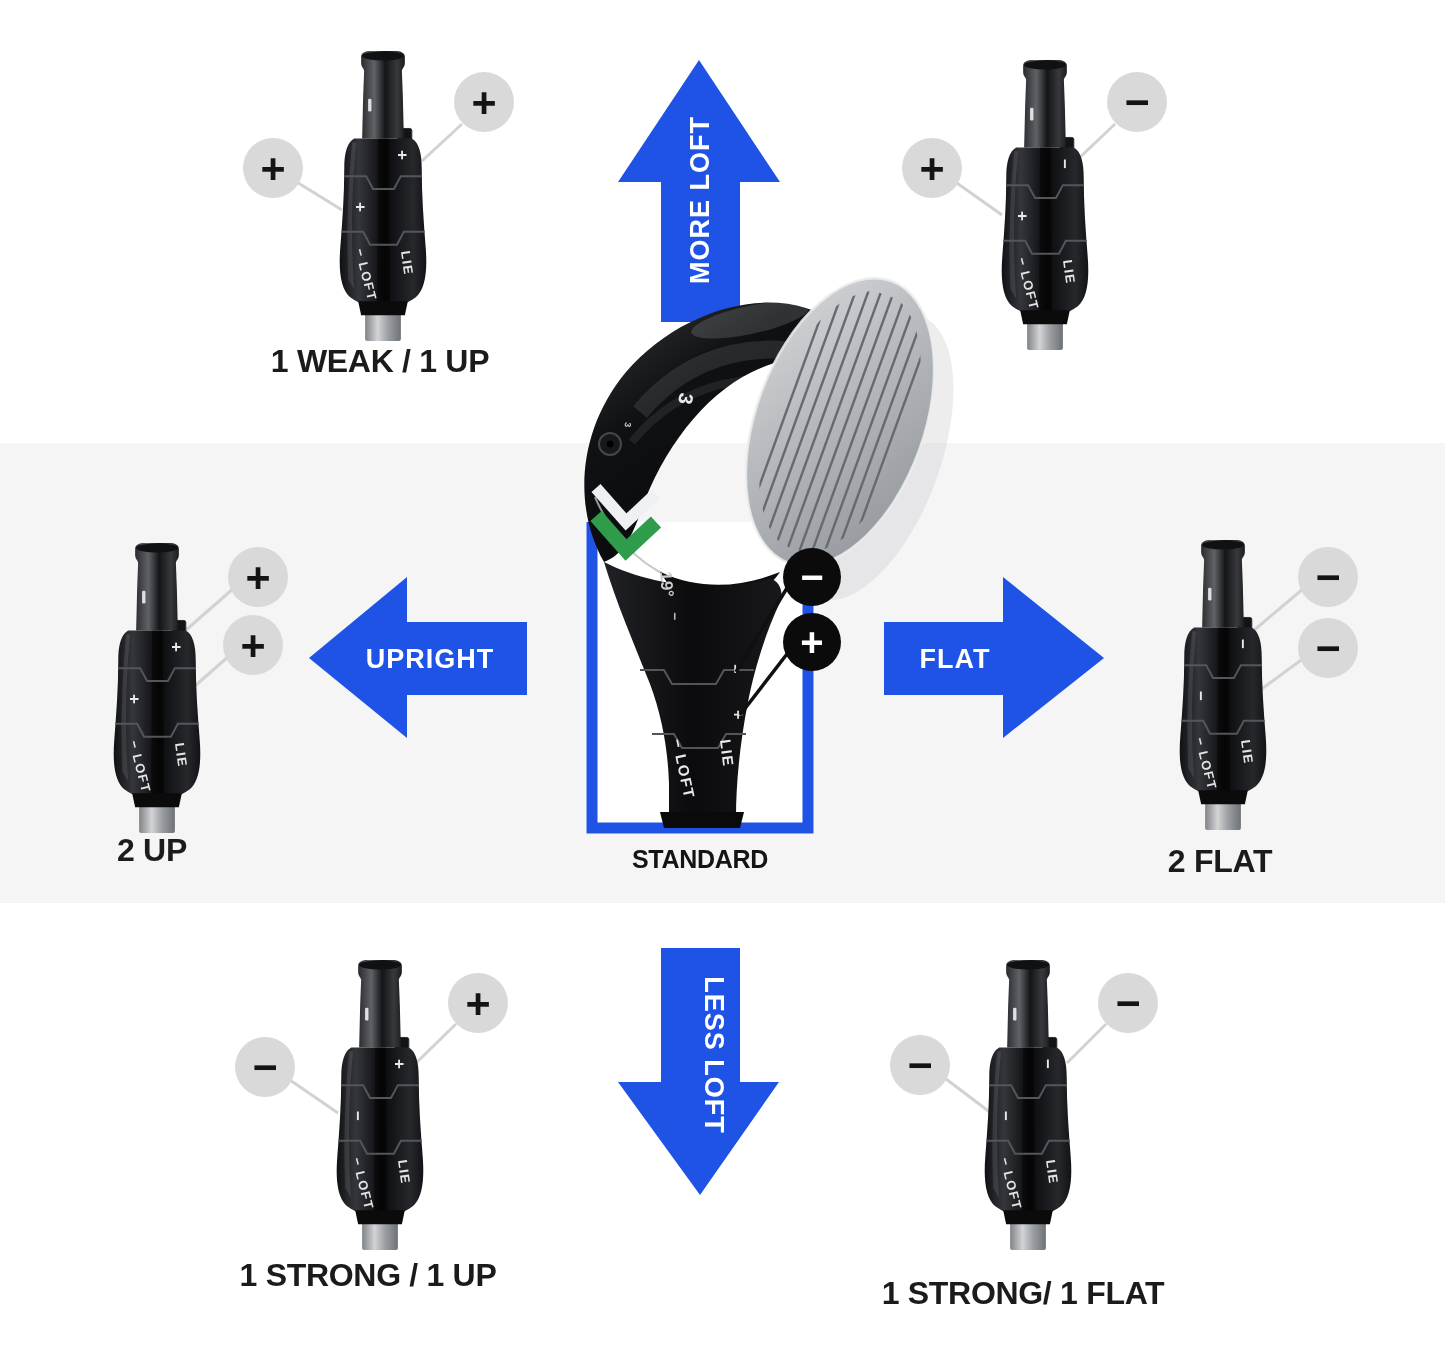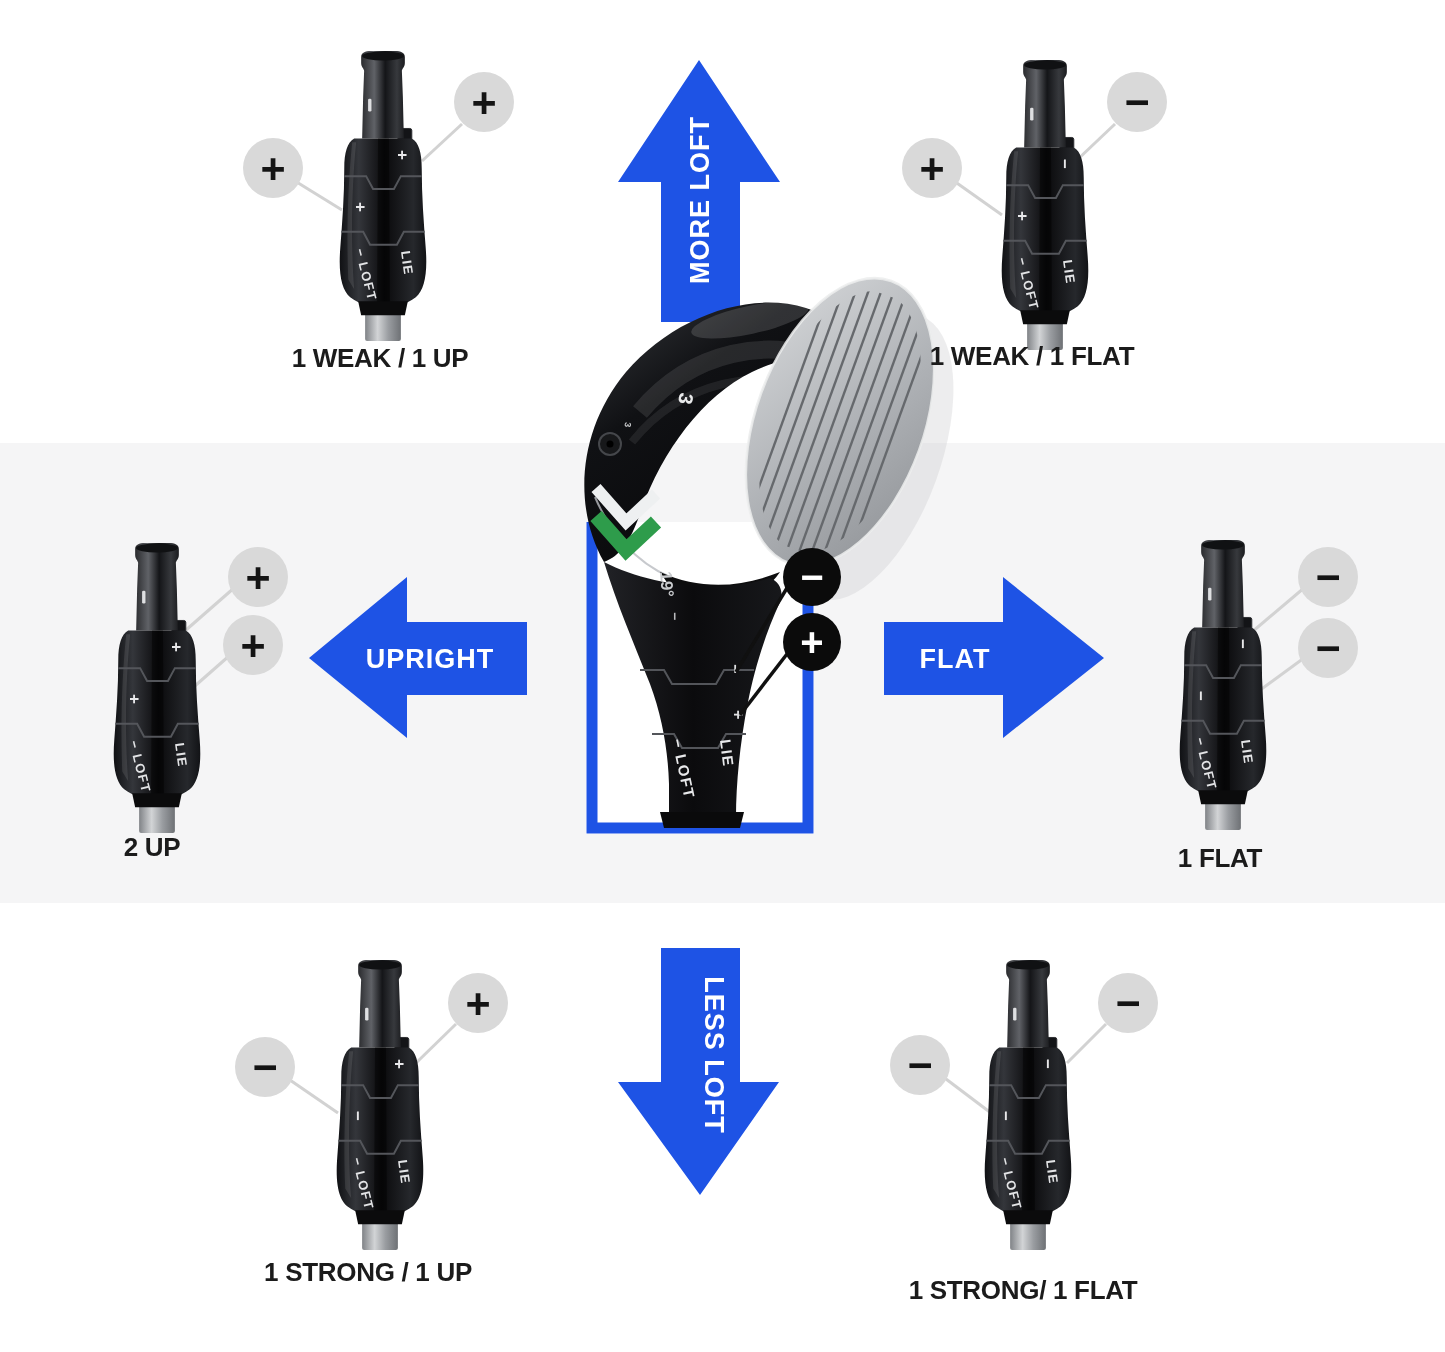--- a/index.html
+++ b/index.html
@@ -17,21 +17,21 @@
   .slot{position:absolute;}
   .hosel-use{position:absolute;width:110px;height:290px;overflow:visible;}
   .callout{position:absolute;width:60px;height:60px;border-radius:50%;background:#d9d9d9;
            display:flex;align-items:center;justify-content:center;
            font-weight:700;font-size:43px;color:#141414;line-height:1;}
   .conn{position:absolute;left:0;top:0;pointer-events:none;overflow:visible;}
   .conn line{stroke:#d2d2d2;stroke-width:3;}
   .ring-mark{position:absolute;width:22px;height:22px;text-align:center;line-height:22px;
              color:#e8e8ea;font-weight:700;font-size:17px;transform:rotate(90deg);}
   .hosel-label{position:absolute;width:300px;text-align:center;color:#1b1b1b;
-               font-weight:700;font-size:26px;letter-spacing:-0.3px;white-space:nowrap;}
+               font-weight:700;font-size:32px;letter-spacing:-0.3px;white-space:nowrap;}
 
   
   .club{position:absolute;left:540px;top:272px;width:420px;height:590px;overflow:visible;}
   .club text{font-family:"Liberation Sans",sans-serif;}
   .standard-label{position:absolute;left:550px;top:845px;width:300px;text-align:center;
                   color:#141414;font-weight:700;font-size:25px;letter-spacing:-0.3px;}
 </style>
 </head>
 <body>
 
@@ -175,20 +175,21 @@
     <text transform="translate(180,468) rotate(83)" font-size="15" font-weight="700" fill="#e8e9eb" letter-spacing="1.5">LIE</text>
 
     <line x1="247" y1="316" x2="196" y2="400" stroke="#101010" stroke-width="3.5"></line>
     <line x1="247" y1="382" x2="200" y2="443" stroke="#101010" stroke-width="3.5"></line>
     <circle cx="272" cy="305" r="29" fill="#0b0b0b"></circle>
     <text x="272" y="319" text-anchor="middle" font-size="40" font-weight="700" fill="#ffffff">−</text>
     <circle cx="272" cy="370" r="29" fill="#0b0b0b"></circle>
     <text x="272" y="384" text-anchor="middle" font-size="40" font-weight="700" fill="#ffffff">+</text>
   </svg>
 
+  <div class="standard-label">STANDARD</div>
 
   <div class="slot" style="left:230px;top:35px;width:310px;height:345px">
     <svg class="conn" width="310" height="345">
       <line x1="65" y1="146" x2="112" y2="175"></line>
         <line x1="232" y1="89" x2="192" y2="126"></line>
     </svg>
     <svg class="hosel-use" style="left:98px;top:16px" viewBox="0 0 110 292">
       <use href="#hosel-art" xlink:href="#hosel-art"></use>
       </svg>
     <span class="ring-mark" style="left:161px;top:109px">+</span>
@@ -211,21 +212,20 @@
       <use href="#hosel-art" xlink:href="#hosel-art"></use>
       </svg>
     <span class="ring-mark" style="left:173px;top:118px">−</span>
     <span class="ring-mark" style="left:131px;top:170px">+</span>
     <div class="callout" style="left:22px;top:103px">
         <span>+</span>
       </div>
     <div class="callout" style="left:227px;top:37px">
         <span>−</span>
       </div>
-    <div class="hosel-label" style="left:2px;top:306px">1 WEAK / 1 FLAT</div>
   </div>
 
   <div class="slot" style="left:30px;top:520px;width:300px;height:370px">
     <svg class="conn" width="300" height="370">
       <line x1="204" y1="68" x2="156" y2="110"></line>
         <line x1="199" y1="136" x2="158" y2="172"></line>
     </svg>
     <svg class="hosel-use" style="left:72px;top:23px" viewBox="0 0 110 292">
       <use href="#hosel-art" xlink:href="#hosel-art"></use>
       </svg>
@@ -249,21 +249,21 @@
       <use href="#hosel-art" xlink:href="#hosel-art"></use>
       </svg>
     <span class="ring-mark" style="left:131px;top:113px">−</span>
     <span class="ring-mark" style="left:89px;top:165px">−</span>
     <div class="callout" style="left:198px;top:27px">
         <span>−</span>
       </div>
     <div class="callout" style="left:198px;top:98px">
         <span>−</span>
       </div>
-    <div class="hosel-label" style="left:-30px;top:323px">1 FLAT</div>
+    <div class="hosel-label" style="left:-30px;top:323px">2 FLAT</div>
   </div>
 
   <div class="slot" style="left:230px;top:945px;width:310px;height:350px">
     <svg class="conn" width="310" height="350">
       <line x1="57" y1="133" x2="108" y2="168"></line>
         <line x1="226" y1="79" x2="186" y2="118"></line>
     </svg>
     <svg class="hosel-use" style="left:95px;top:15px" viewBox="0 0 110 292">
       <use href="#hosel-art" xlink:href="#hosel-art"></use>
       </svg>

